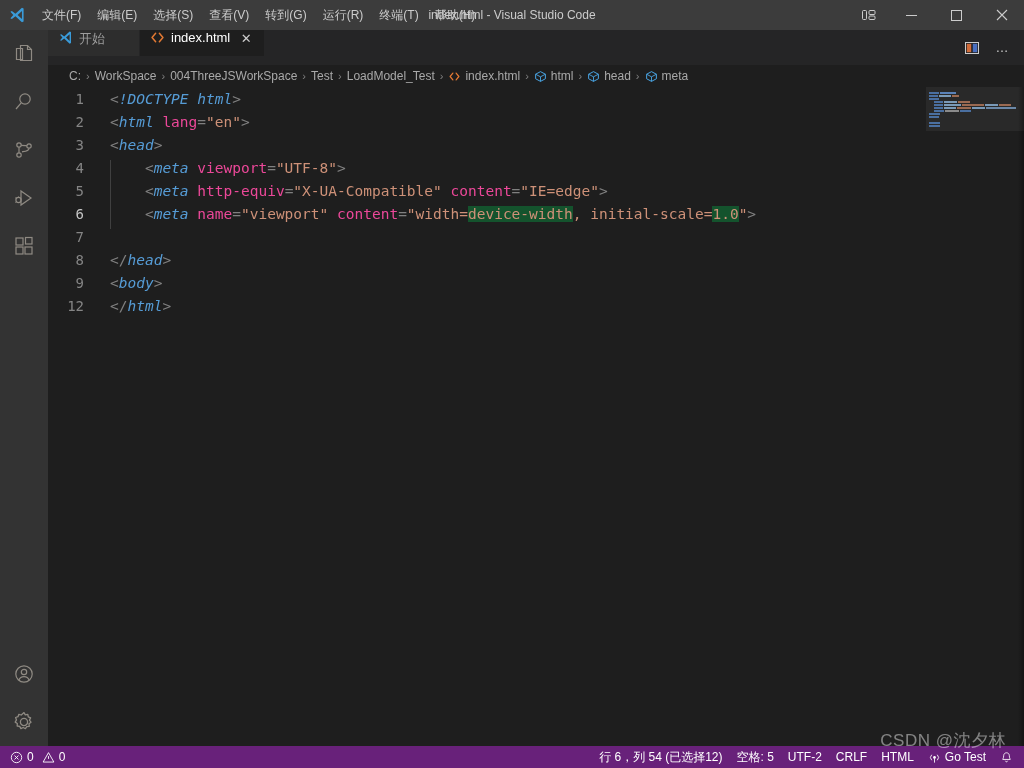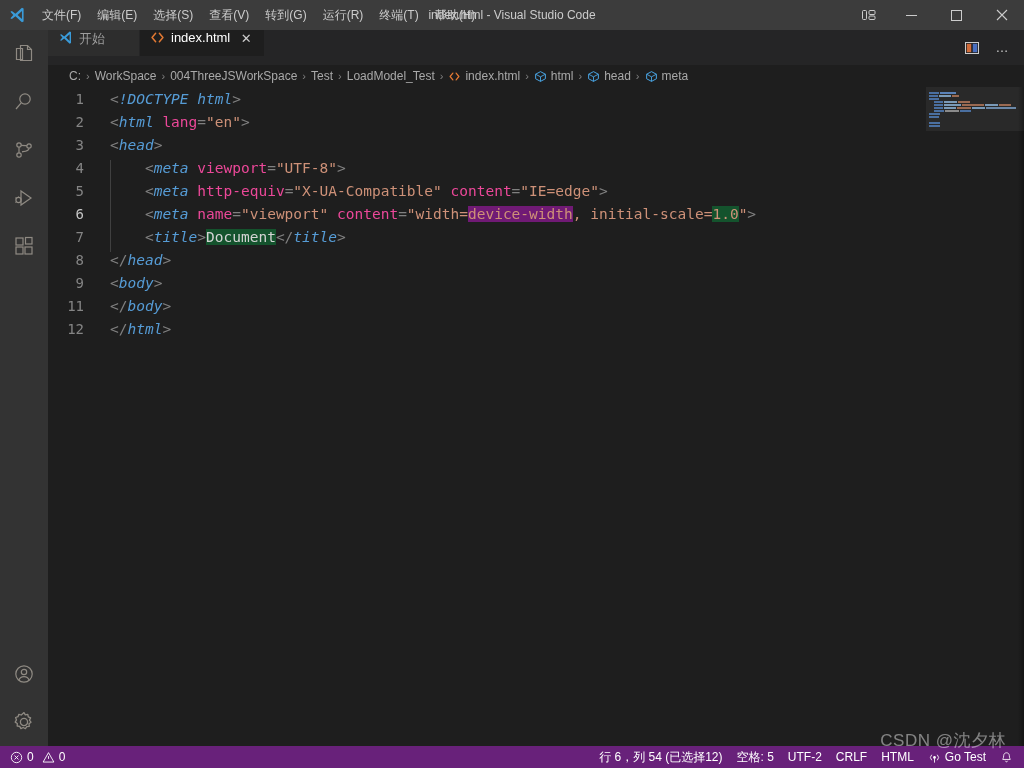--- a/index.html
+++ b/index.html
@@ -95,21 +95,21 @@
     width: 62px; text-align: right; padding-right: 26px; color: #858585;
     font-family: "DejaVu Sans Mono", monospace; font-size: 14px; flex: 0 0 62px;
   }
   .lineno.cur { color: #c6c6c6; }
   .codetext { position: relative; }
   .tok-tag { color: #569cd6; font-style: italic; }
   .tok-angle { color: #808080; }
   .tok-attr { color: #ec4899; }
   .tok-str { color: #ce9178; }
   .tok-txt { color: #d4d4d4; }
-  .sel { background: #701a75; }
+  .sel { background: #14532d; }
   .occ { background: #14532d; }
   .indent-guide {
     display: inline-block; width: 0; border-left: 1px solid #404040; height: 23px;
     vertical-align: top; position: absolute;
   }
   .cursor {
     position: absolute; width: 2px; height: 19px; background: #aeafad;
   }
   
   .minimap {
@@ -366,38 +366,33 @@
             <span class="codetext"><span class="indent-guide"></span>    <span class="tok-angle">&lt;</span><span class="tok-tag">meta</span> <span class="tok-attr">http-equiv</span><span class="tok-angle">=</span><span class="tok-str">"X-UA-Compatible"</span> <span class="tok-attr">content</span><span class="tok-angle">=</span><span class="tok-str">"IE=edge"</span><span class="tok-angle">&gt;</span></span>
           </div>
 
           <div class="codeline">
             <span class="lineno cur">6</span>
             <span class="codetext"><span class="indent-guide"></span>    <span class="tok-angle">&lt;</span><span class="tok-tag">meta</span> <span class="tok-attr">name</span><span class="tok-angle">=</span><span class="tok-str">"viewport"</span> <span class="tok-attr">content</span><span class="tok-angle">=</span><span class="tok-str">"width=</span><span class="tok-str sel">device-width</span><span class="tok-str">, initial-scale=</span><span class="tok-str occ">1.0</span><span class="tok-str">"</span><span class="tok-angle">&gt;</span></span>
           </div>
 
           <div class="codeline">
             <span class="lineno">7</span>
-            <span class="codetext"><span class="indent-guide"></span>    <span class="tok-angle">&lt;</span><span class="tok-tag">title</span><span class="tok-angle">&gt;</span><span class="tok-txt occ">Document</span><span class="tok-angle">&lt;/</span><span class="tok-tag">title</span><span class="tok-angle">&gt;</span></span>
           </div>
 
           <div class="codeline">
             <span class="lineno">8</span>
             <span class="codetext"><span class="tok-angle">&lt;/</span><span class="tok-tag">head</span><span class="tok-angle">&gt;</span></span>
           </div>
 
           <div class="codeline">
             <span class="lineno">9</span>
             <span class="codetext"><span class="tok-angle">&lt;</span><span class="tok-tag">body</span><span class="tok-angle">&gt;</span></span>
           </div>
 
 
-          <div class="codeline">
-            <span class="lineno">11</span>
-            <span class="codetext"><span class="tok-angle">&lt;/</span><span class="tok-tag">body</span><span class="tok-angle">&gt;</span></span>
-          </div>
 
           <div class="codeline">
             <span class="lineno">12</span>
             <span class="codetext"><span class="tok-angle">&lt;/</span><span class="tok-tag">html</span><span class="tok-angle">&gt;</span></span>
           </div>
 
         </div>
 
         <div class="minimap">
           <div class="mm-slider"></div>

